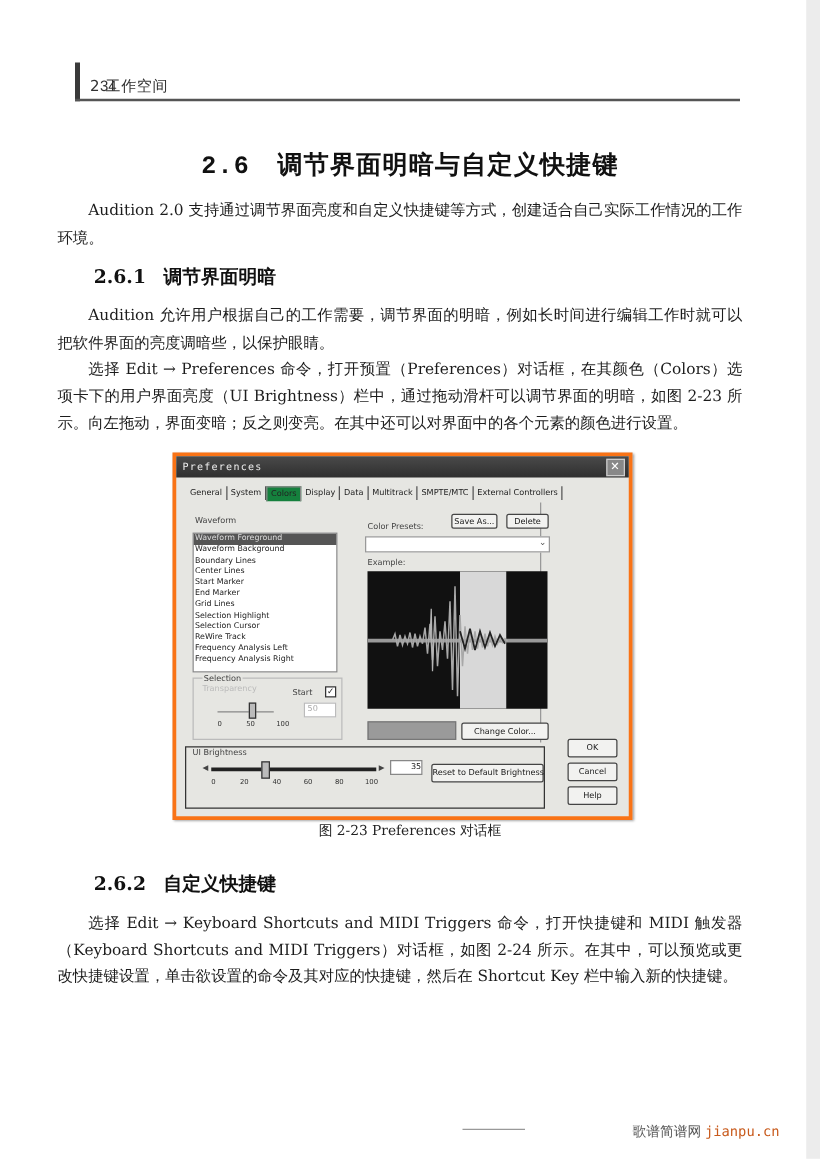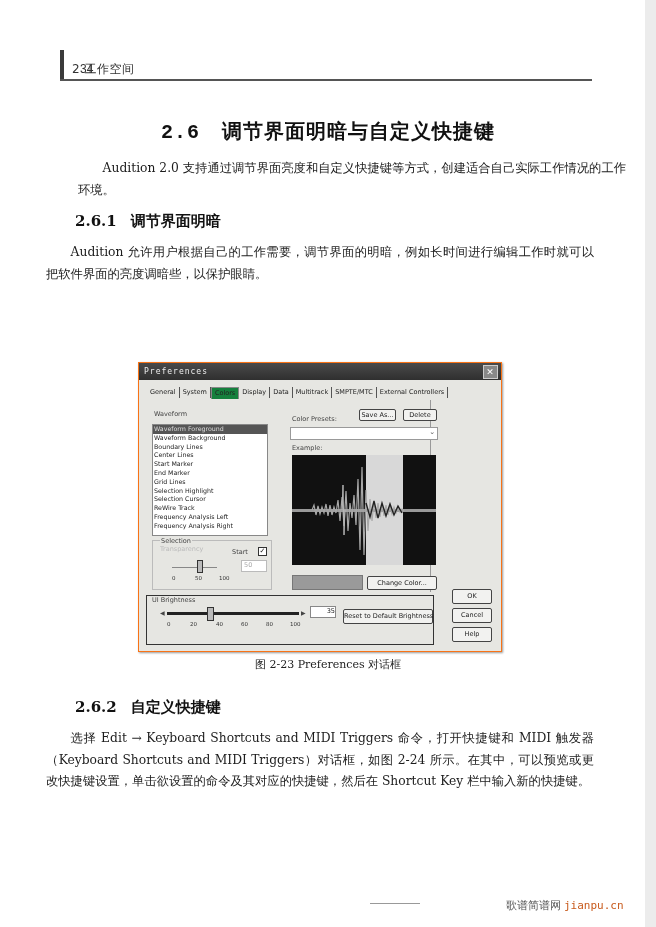--- a/index.html
+++ b/index.html
@@ -13,21 +13,21 @@
   .head-rule { position: absolute; left: 60px; top: 79px; width: 532px; height: 2px; background: #555; }
   .head-chapter { position: absolute; left: 72px; top: 61px; font-family: "DejaVu Sans", sans-serif; font-size: 12px; color: #333; letter-spacing: 0.5px; }
   .sec-title { position: absolute; left: 0; width: 656px; top: 118px; text-align: center; font-family: Liberation Mono, monospace; font-weight: bold; font-size: 20px; color: #111; letter-spacing: 1px; }
   .sec-title .num { margin-right: 22px; }
   .para { position: absolute; left: 46px; width: 548px; font-size: 12.3px; line-height: 21.5px; color: #1c1c1c; text-align: justify; }
   .para p { margin: 0; text-indent: 2em; }
   .sub-title { position: absolute; left: 75px; font-size: 15px; font-weight: bold; color: #111; font-family: "DejaVu Serif", serif; }
   .sub-title .num { margin-right: 14px; }
 
   
-  .dialog { position: absolute; left: 138px; top: 362px; width: 362px; height: 288px; background: #e6e6e2; border: 1px solid #f97316; box-shadow: 1px 1px 2px #999; font-family: "DejaVu Sans", sans-serif; font-size: 6.5px; color: #222; }
+  .dialog { position: absolute; left: 138px; top: 362px; width: 362px; height: 288px; background: #e6e6e2; border: 3px solid #f97316; box-shadow: 1px 1px 2px #999; font-family: "DejaVu Sans", sans-serif; font-size: 6.5px; color: #222; }
   .titlebar { height: 17px; background: linear-gradient(#4a4a4a, #2f2f2f); color: #eee; font-family: "DejaVu Sans Mono", monospace; font-size: 8px; letter-spacing: 1px; line-height: 17px; padding-left: 5px; position: relative; }
   .close-btn { position: absolute; right: 3px; top: 2px; width: 13px; height: 12px; background: #888; border: 1px solid #ccc; color: #fff; font-size: 9px; line-height: 12px; text-align: center; font-family: "DejaVu Sans", sans-serif; }
   .tabs { position: absolute; left: 8px; top: 24px; display: flex; }
   .tab { padding: 0 3px; border-right: 1px solid #555; height: 11px; line-height: 11px; font-size: 6.5px; white-space: nowrap; }
   .tab.active { border: 1px solid #888; border-bottom: none; background: #15803d; }
   .panel { position: absolute; left: 7px; top: 37px; width: 284px; height: 192px; border-right: 1px solid #999; }
   .lbl { position: absolute; font-size: 6.5px; color: #444; white-space: nowrap; }
   .listbox { position: absolute; left: 13px; top: 61px; width: 114px; height: 110px; background: #fff; border: 1px solid #888; }
   .listbox div { height: 8.8px; line-height: 8.8px; padding-left: 1px; font-size: 6.3px; white-space: nowrap; }
   .listbox div.sel { background: #555; color: #ddd; }
@@ -58,30 +58,31 @@
 
 <div class="page-num">34</div>
 <div class="head-bar"></div>
 <div class="head-chapter">2  工作空间</div>
 <div class="head-rule"></div>
 
 <div class="sec-title">
   <span class="num">2.6</span><span>调节界面明暗与自定义快捷键</span>
 </div>
 
-<div class="para" style="top:158px;margin-left:32px;">
+<div class="para" style="top:158px;">
   <p>Audition 2.0 支持通过调节界面亮度和自定义快捷键等方式，创建适合自己实际工作情况的工作环境。</p>
 </div>
 
 <div class="sub-title" style="top:212px;">
   <span class="num">2.6.1</span><span>调节界面明暗</span>
 </div>
 
 <div class="para" style="top:242px;">
   <p>Audition 允许用户根据自己的工作需要，调节界面的明暗，例如长时间进行编辑工作时就可以把软件界面的亮度调暗些，以保护眼睛。</p>
+  <p>选择 Edit → Preferences 命令，打开预置（Preferences）对话框，在其颜色（Colors）选项卡下的用户界面亮度（UI Brightness）栏中，通过拖动滑杆可以调节界面的明暗，如图 2-23 所示。向左拖动，界面变暗；反之则变亮。在其中还可以对界面中的各个元素的颜色进行设置。</p>
 </div>
 
 <div class="dialog">
   <div class="titlebar">
     <span>Preferences</span>
     <div class="close-btn">✕</div>
   </div>
 
   <div class="tabs">
     <div class="tab">General</div>

